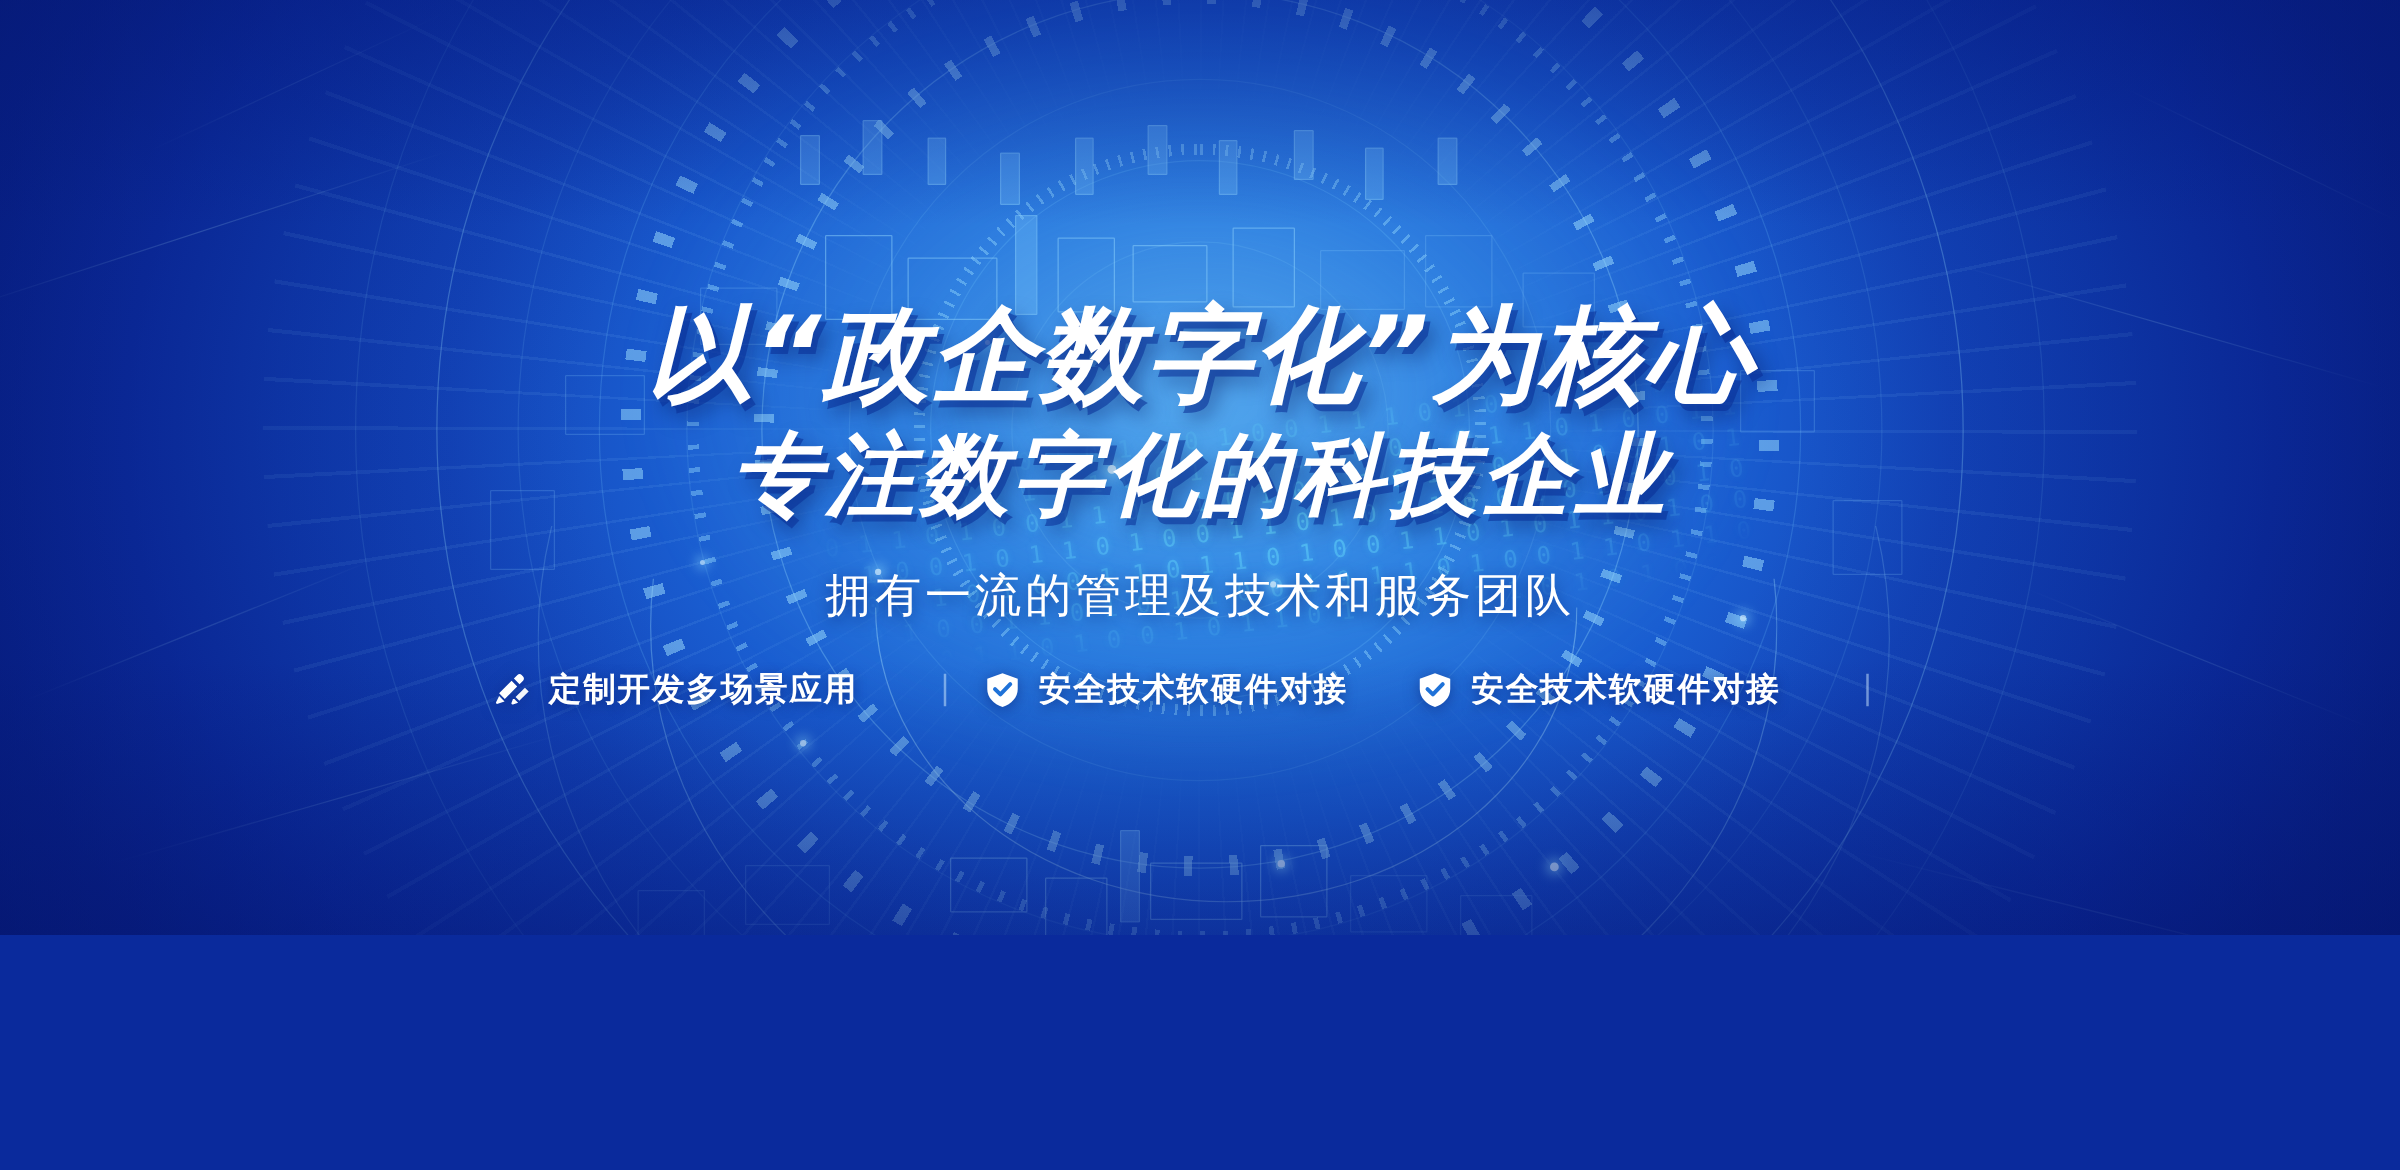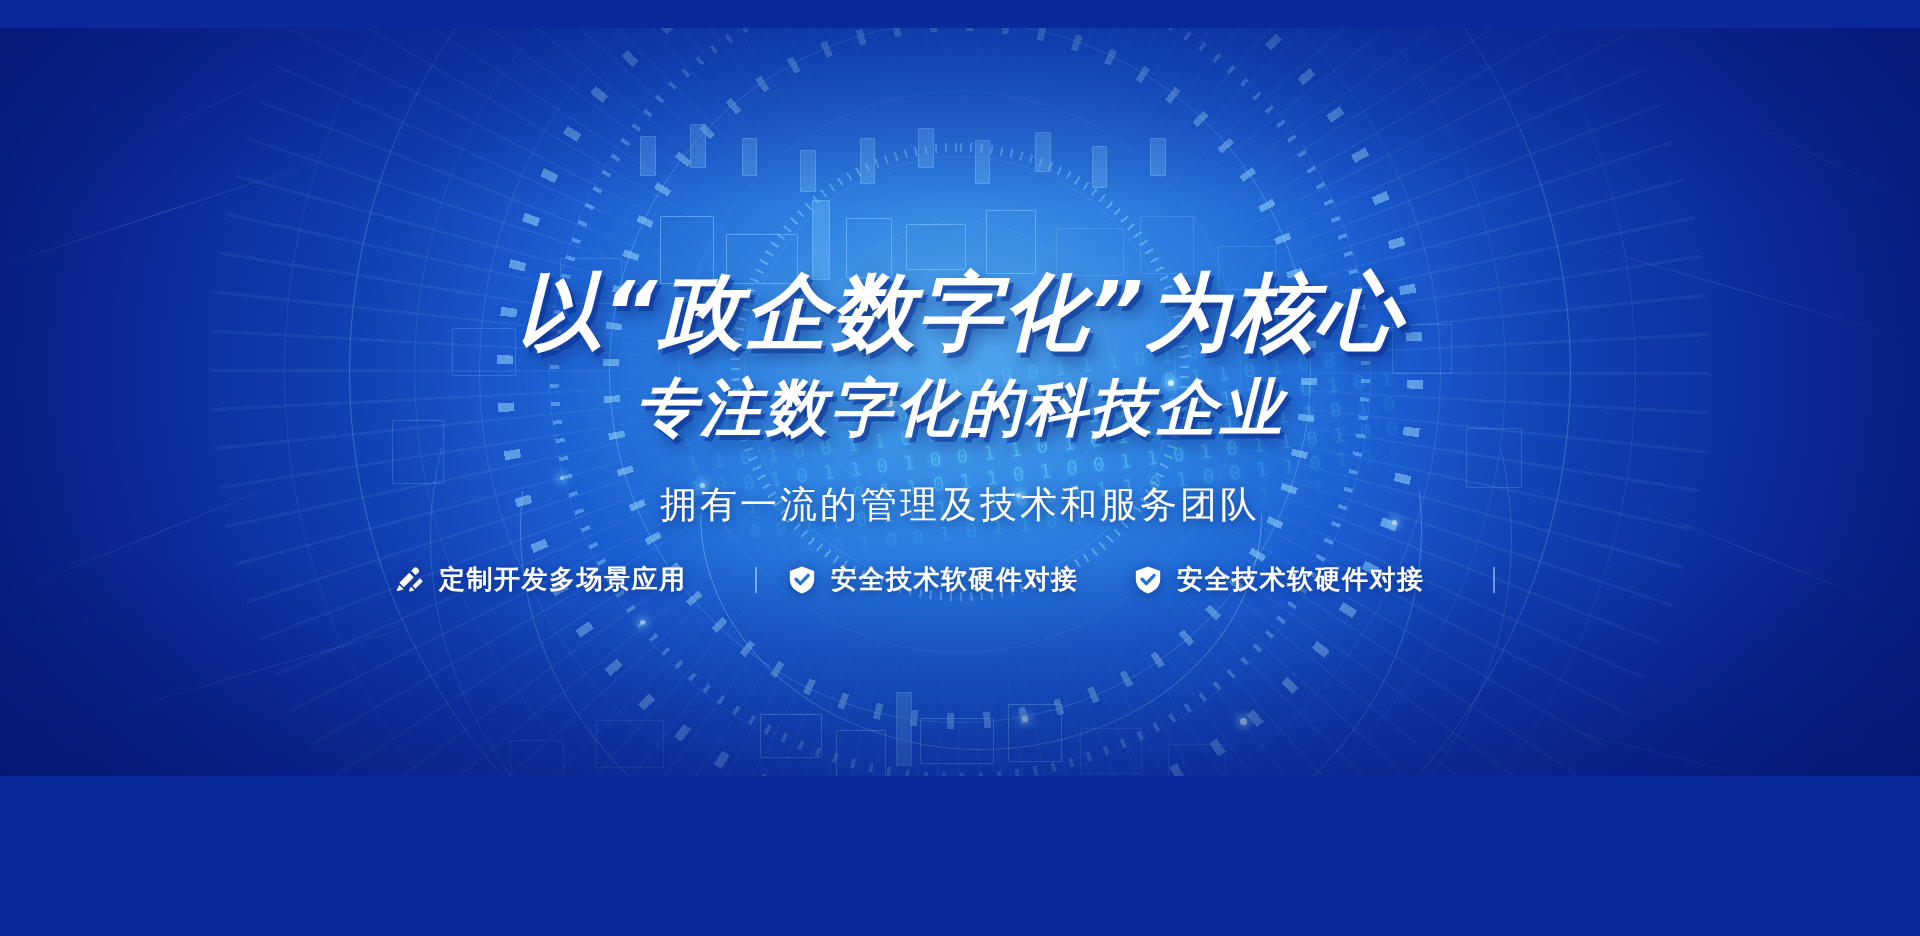--- a/index.html
+++ b/index.html
@@ -5,21 +5,20 @@
 <style>
   html,body{margin:0;padding:0;}
   body{
     width:1920px;height:936px;overflow:hidden;
     font-family:"Liberation Sans","DejaVu Sans",sans-serif;
     background:#0a2a9c;
   }
   #banner{
     position:relative;width:1920px;height:748px;overflow:hidden;
     background:#1d4ed8;
-    margin-top:28px;
   }
 
   
   .bg-base{
     position:absolute;inset:0;
     background:
       radial-gradient(ellipse 1000px 760px at 50% 46%, #2f8fe6 0%, #2478dd 22%, #1a5ed1 42%, #1345ba 60%, #0f3aae 74%, #0c2ea2 86%, #0a2796 100%);
   }
   .bg-vignette{
     position:absolute;inset:0;
@@ -126,21 +125,21 @@
     font-size:84px;
     line-height:96px;
     letter-spacing:2px;
     font-style:italic;
     text-shadow:
       4px 5px 0 rgba(10,45,150,0.55),
       7px 9px 16px rgba(5,25,95,0.55);
     white-space:nowrap;
   }
   .headline .ln{display:block;}
-  .headline .ln2{font-size:62px;letter-spacing:3px;}
+  .headline .ln2{font-size:72px;letter-spacing:3px;}
 
   .subtitle{
     margin-top:24px;
     color:#ffffff;
     font-family:"DejaVu Sans","Liberation Sans",sans-serif;
     font-weight:400;
     font-size:37px;
     letter-spacing:3px;
     text-shadow:0 3px 12px rgba(6,30,110,.65);
     white-space:nowrap;

